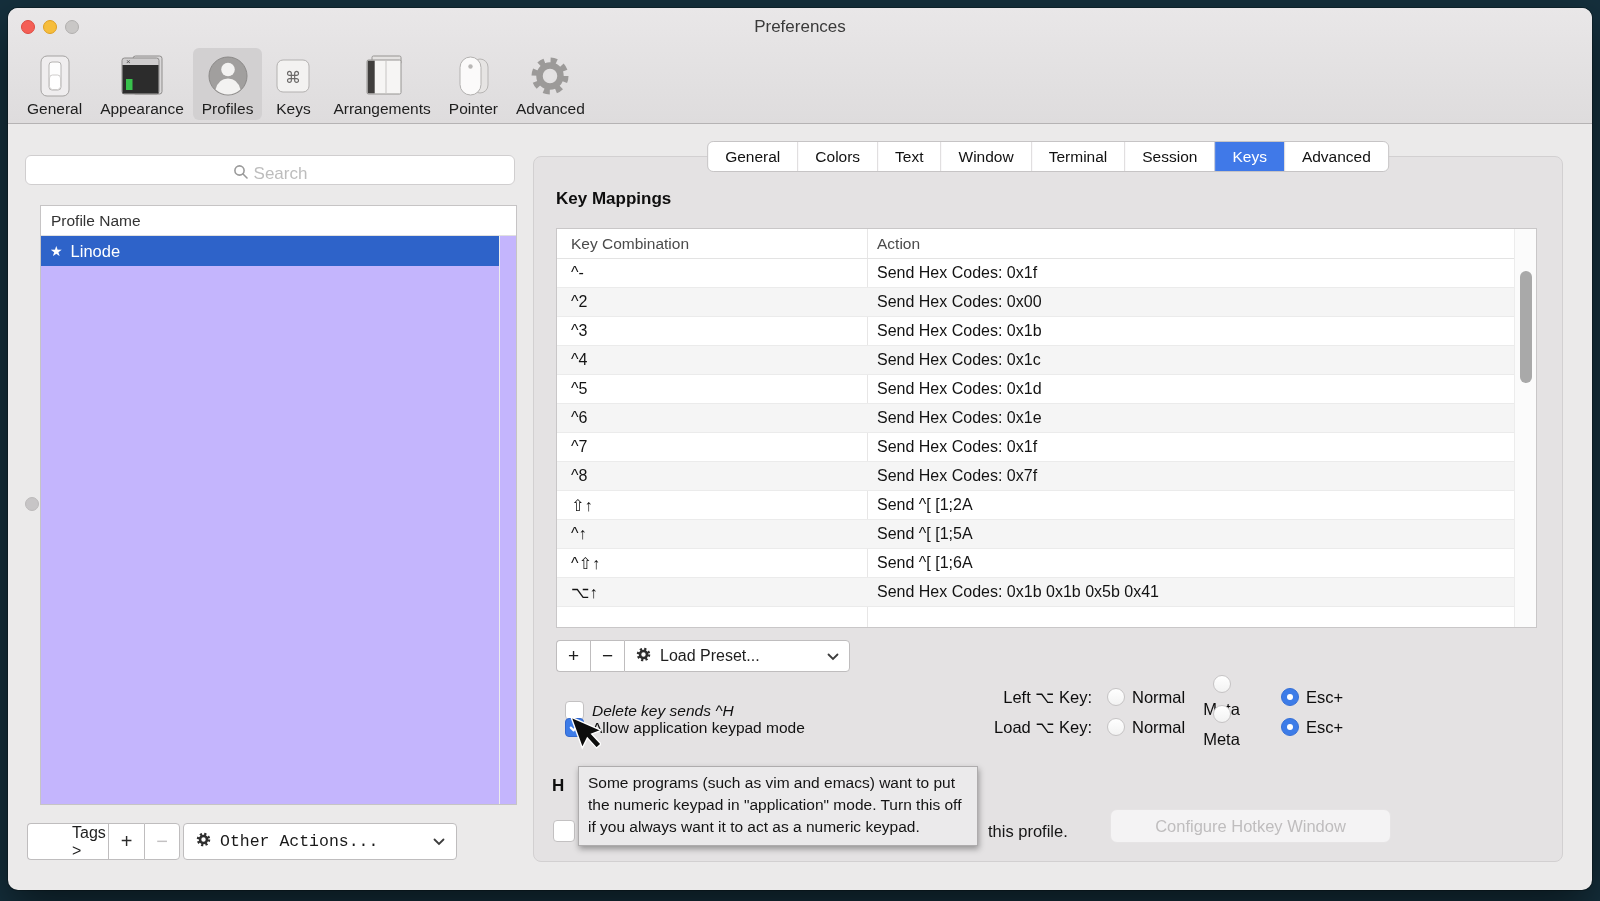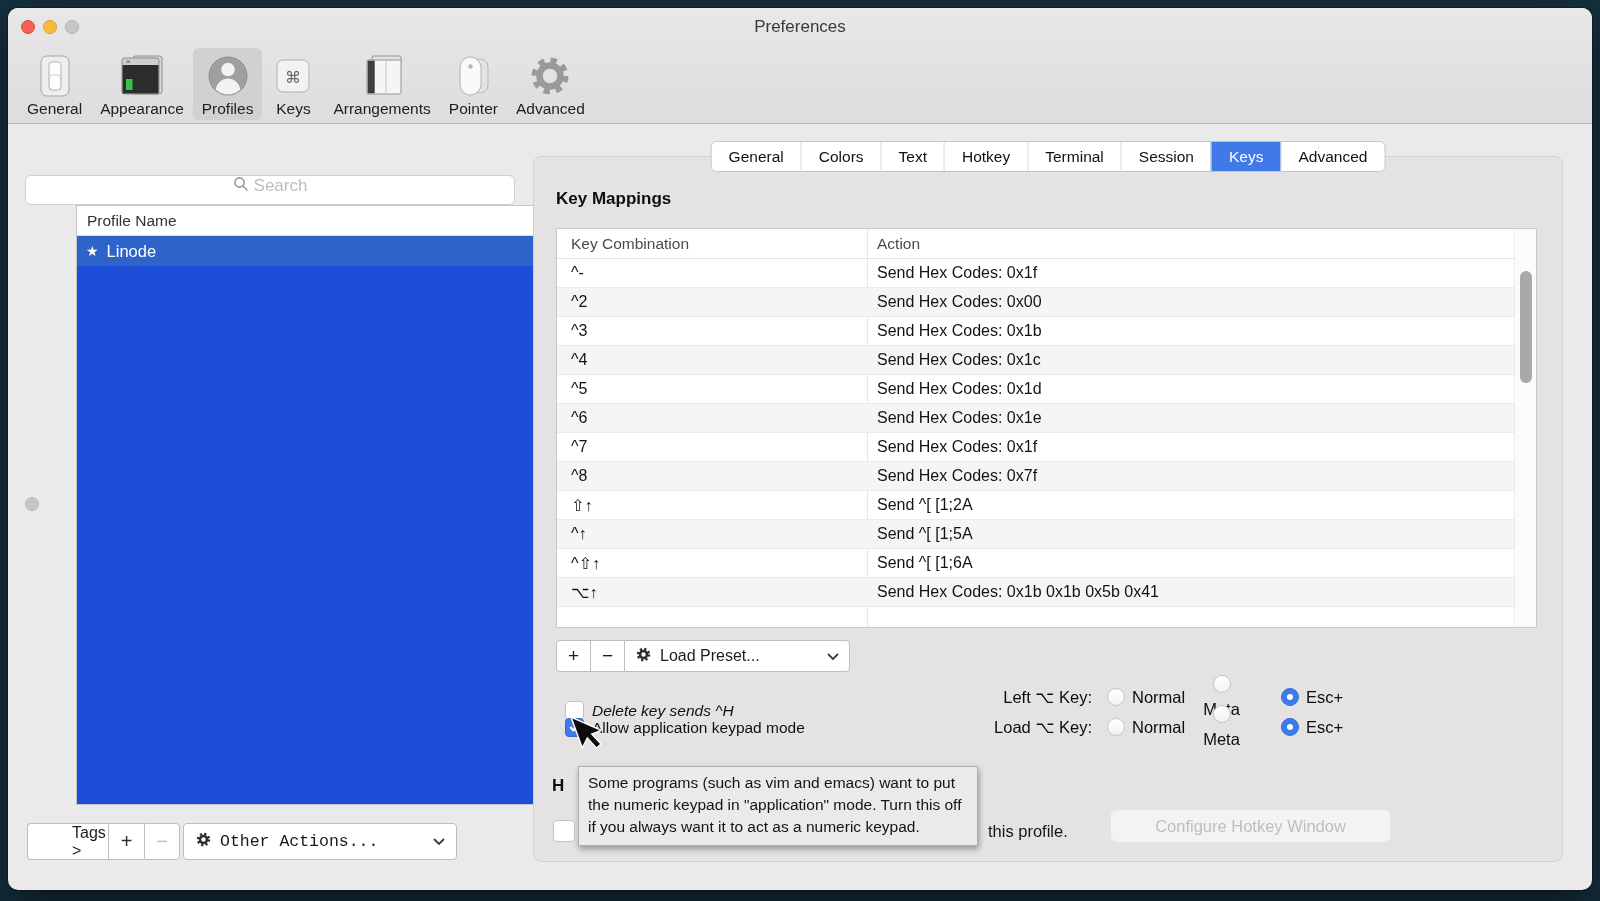--- a/index.html
+++ b/index.html
@@ -25,25 +25,25 @@
   .toolbar-items { position:absolute; left:10px; top:40px; display:flex; align-items:flex-end; }
   .tb-item { display:flex; flex-direction:column; align-items:center; gap:1px;
     padding:5px 9px 3px; border-radius:6px; }
   .tb-item.sel { background:#d2d0d1; }
   .tb-icon { height:46px; display:flex; align-items:center; }
   .tb-label { font-size:15.5px; color:#1e1e1e; line-height:17px; }
 
   
   .search-field { position:absolute; left:17px; top:147px; width:490px; height:30px;
     background:#fff; border:1px solid #d0cecf; border-radius:6px; display:flex;
-    align-items:flex-start; justify-content:center; gap:5px;margin-top:20px; }
+    align-items:flex-end; justify-content:center; gap:5px; }
   .search-ph { font-size:17px; color:#bdbdbd; }
 
   .profile-list { position:absolute; left:32px; top:197px; width:477px; height:600px;
-    background:#1d4ed8; border:1px solid #c6c4c5;margin-left:36px; }
+    background:#c4b5fd; border:1px solid #c6c4c5; }
   .pl-header { position:absolute; left:0; top:0; right:0; height:30px;
     border-bottom:1px solid #e0e0e0; display:flex; align-items:center;
     padding-left:10px; font-size:15.5px; color:#333; background:#fff; }
   .pl-divider { position:absolute; left:458px; top:0; bottom:0; width:1px; background:#ececec; }
   .pl-row-selected { position:absolute; left:0; top:30px; width:458px; height:30px;
     background:#2e63c9; color:#fff; display:flex; align-items:center; padding-left:9px;
     font-size:16.5px; }
   .pl-star { font-size:14px; margin-right:8px; }
 
   .btn { background:#fff; border:1px solid #bfbdbe; display:flex; align-items:center;
@@ -259,21 +259,21 @@
           <path d="M1.5 1.5 L6 6 L10.5 1.5" fill="none" stroke="#3c3c3c" stroke-width="1.8" stroke-linecap="round"></path>
         </svg>
     </span>
   </div>
 
   <div class="panel"></div>
   <div class="tabbar">
       <div class="tab">General</div>
       <div class="tab">Colors</div>
       <div class="tab">Text</div>
-      <div class="tab">Hotkey</div>
+      <div class="tab">Window</div>
       <div class="tab">Terminal</div>
       <div class="tab">Session</div>
       <div class="tab sel">Keys</div>
       <div class="tab">Advanced</div>
     </div>
 
   <div class="km-heading">Key Mappings</div>
 
   <div class="km-table">
     <div class="km-colline"></div>

